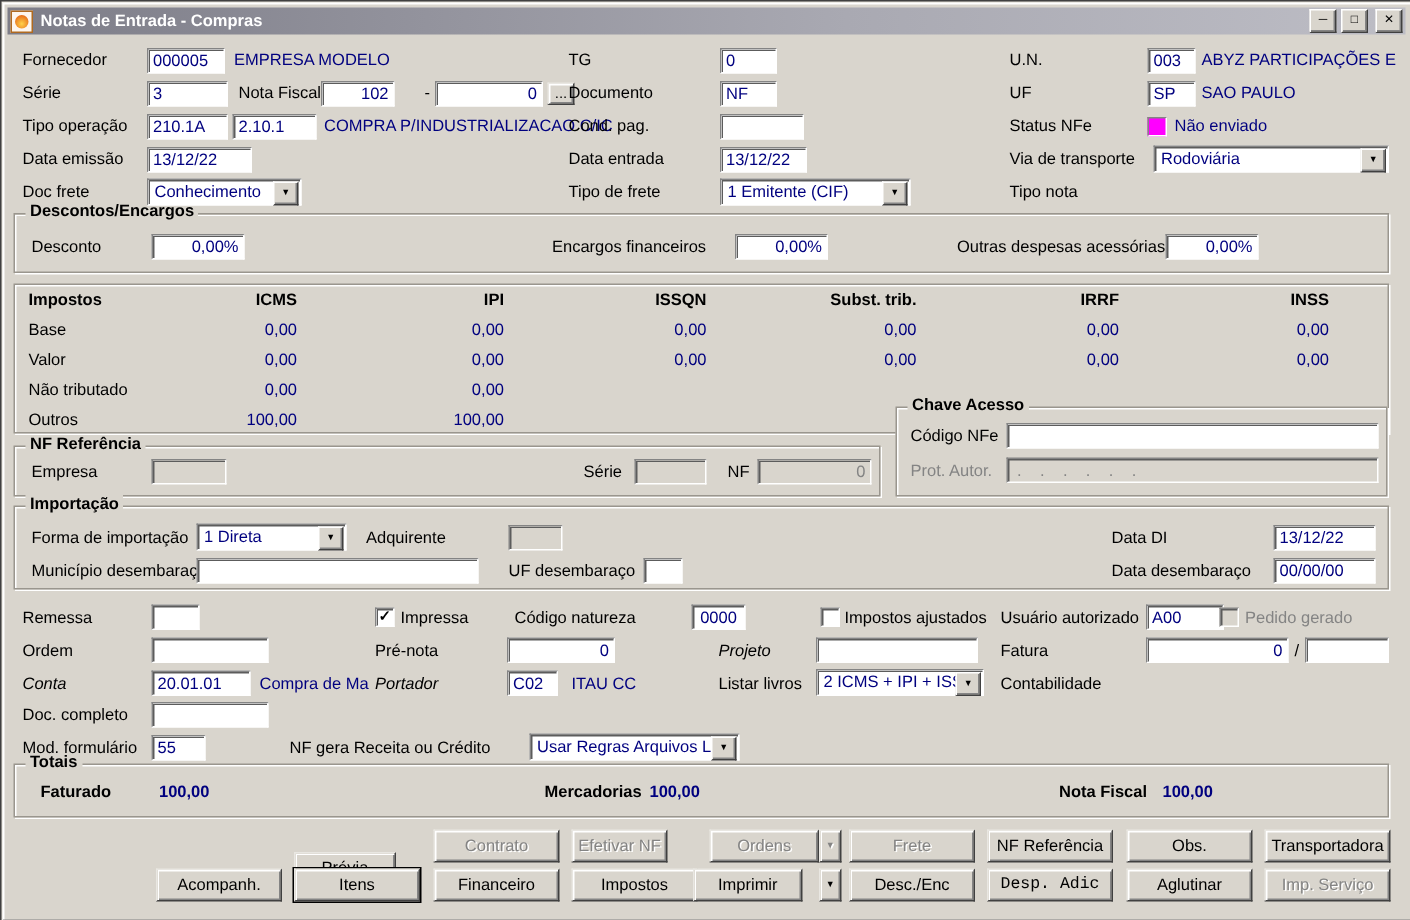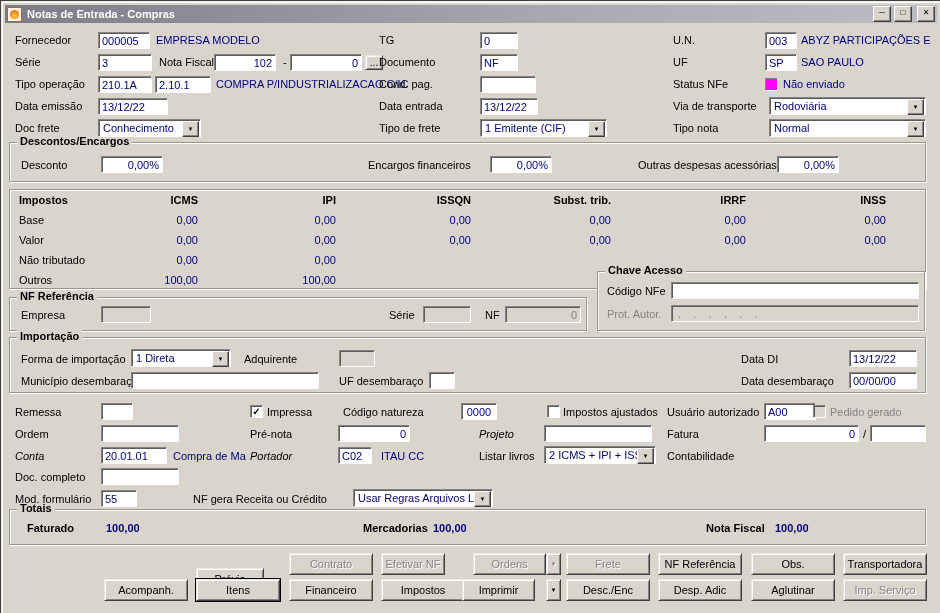--- a/index.html
+++ b/index.html
@@ -62,21 +62,21 @@
   <div class="lbl navy" style="left:155px;top:33px;">EMPRESA MODELO</div>
   <div class="lbl" style="left:378px;top:33px;">TG</div>
   <div class="inp" style="left:479px;top:31px;width:38px;">0</div>
   <div class="lbl" style="left:672px;top:33px;">U.N.</div>
   <div class="inp" style="left:764px;top:31px;width:32px;">003</div>
   <div class="lbl navy" style="left:800px;top:33px;">ABYZ PARTICIPAÇÕES E</div>
 
   <div class="lbl" style="left:14px;top:55px;">Série</div>
   <div class="inp" style="left:97px;top:53px;width:54px;">3</div>
   <div class="lbl" style="left:158px;top:55px;">Nota Fiscal</div>
-  <div class="inp r" style="left:213px;top:53px;width:62px;">102</div>
+  <div class="inp r" style="left:213px;top:53px;width:49px;">102</div>
   <div class="lbl" style="left:282px;top:55px;">-</div>
   <div class="inp r" style="left:289px;top:53px;width:72px;">0</div>
   <div class="btn mini" style="left:364px;top:54px;width:18px;">...</div>
   <div class="lbl" style="left:378px;top:55px;">Documento</div>
   <div class="inp" style="left:479px;top:53px;width:38px;">NF</div>
   <div class="lbl" style="left:672px;top:55px;">UF</div>
   <div class="inp" style="left:764px;top:53px;width:32px;">SP</div>
   <div class="lbl navy" style="left:800px;top:55px;">SAO PAULO</div>
 
   <div class="lbl" style="left:14px;top:77px;">Tipo operação</div>
@@ -103,24 +103,20 @@
   <div class="combo" style="left:97px;top:118px;width:103px;">
     <span class="cval">Conhecimento</span>
     <span class="carr">▼</span>
   </div>
   <div class="lbl" style="left:378px;top:121px;">Tipo de frete</div>
   <div class="combo" style="left:479px;top:118px;width:127px;">
     <span class="cval">1 Emitente (CIF)</span>
     <span class="carr">▼</span>
   </div>
   <div class="lbl" style="left:672px;top:121px;">Tipo nota</div>
-  <div class="combo" style="left:768px;top:118px;width:157px;">
-    <span class="cval">Normal</span>
-    <span class="carr">▼</span>
-  </div>
 
   <div class="lbl" style="left:20px;top:158px;">Desconto</div>
   <div class="inp r" style="left:100px;top:155px;width:62px;">0,00%</div>
   <div class="lbl" style="left:367px;top:158px;">Encargos financeiros</div>
   <div class="inp r" style="left:489px;top:155px;width:62px;">0,00%</div>
   <div class="lbl" style="left:637px;top:158px;">Outras despesas acessórias</div>
   <div class="inp r" style="left:776px;top:155px;width:62px;">0,00%</div>
 
   <div class="lbl b" style="left:18px;top:193px;">Impostos</div>
   <div class="cell b" style="left:117px;top:193px;">ICMS</div>
@@ -246,16 +242,16 @@
   <div class="btn" style="left:750px;top:552px;width:84px;">Obs.</div>
   <div class="btn" style="left:842px;top:552px;width:84px;">Transportadora</div>
 
   <div class="btn" style="left:103px;top:578px;width:84px;">Acompanh.</div>
   <div class="btn def" style="left:195px;top:578px;width:84px;">Itens</div>
   <div class="btn" style="left:288px;top:578px;width:84px;">Financeiro</div>
   <div class="btn" style="left:380px;top:578px;width:84px;">Impostos</div>
   <div class="btn" style="left:461px;top:578px;width:73px;">Imprimir</div>
   <div class="btn arr" style="left:545px;top:578px;width:15px;">▼</div>
   <div class="btn" style="left:565px;top:578px;width:84px;">Desc./Enc</div>
-  <div class="btn" style="left:657px;top:578px;width:84px;">Desp. Adic</div>
+  <div class="btn" style="left:657px;top:578px;width:84px;font-family:Liberation Mono, monospace;">Desp. Adic</div>
   <div class="btn" style="left:750px;top:578px;width:84px;">Aglutinar</div>
   <div class="btn dis" style="left:842px;top:578px;width:84px;">Imp. Serviço</div>
 </div>
 
 </body></html>

